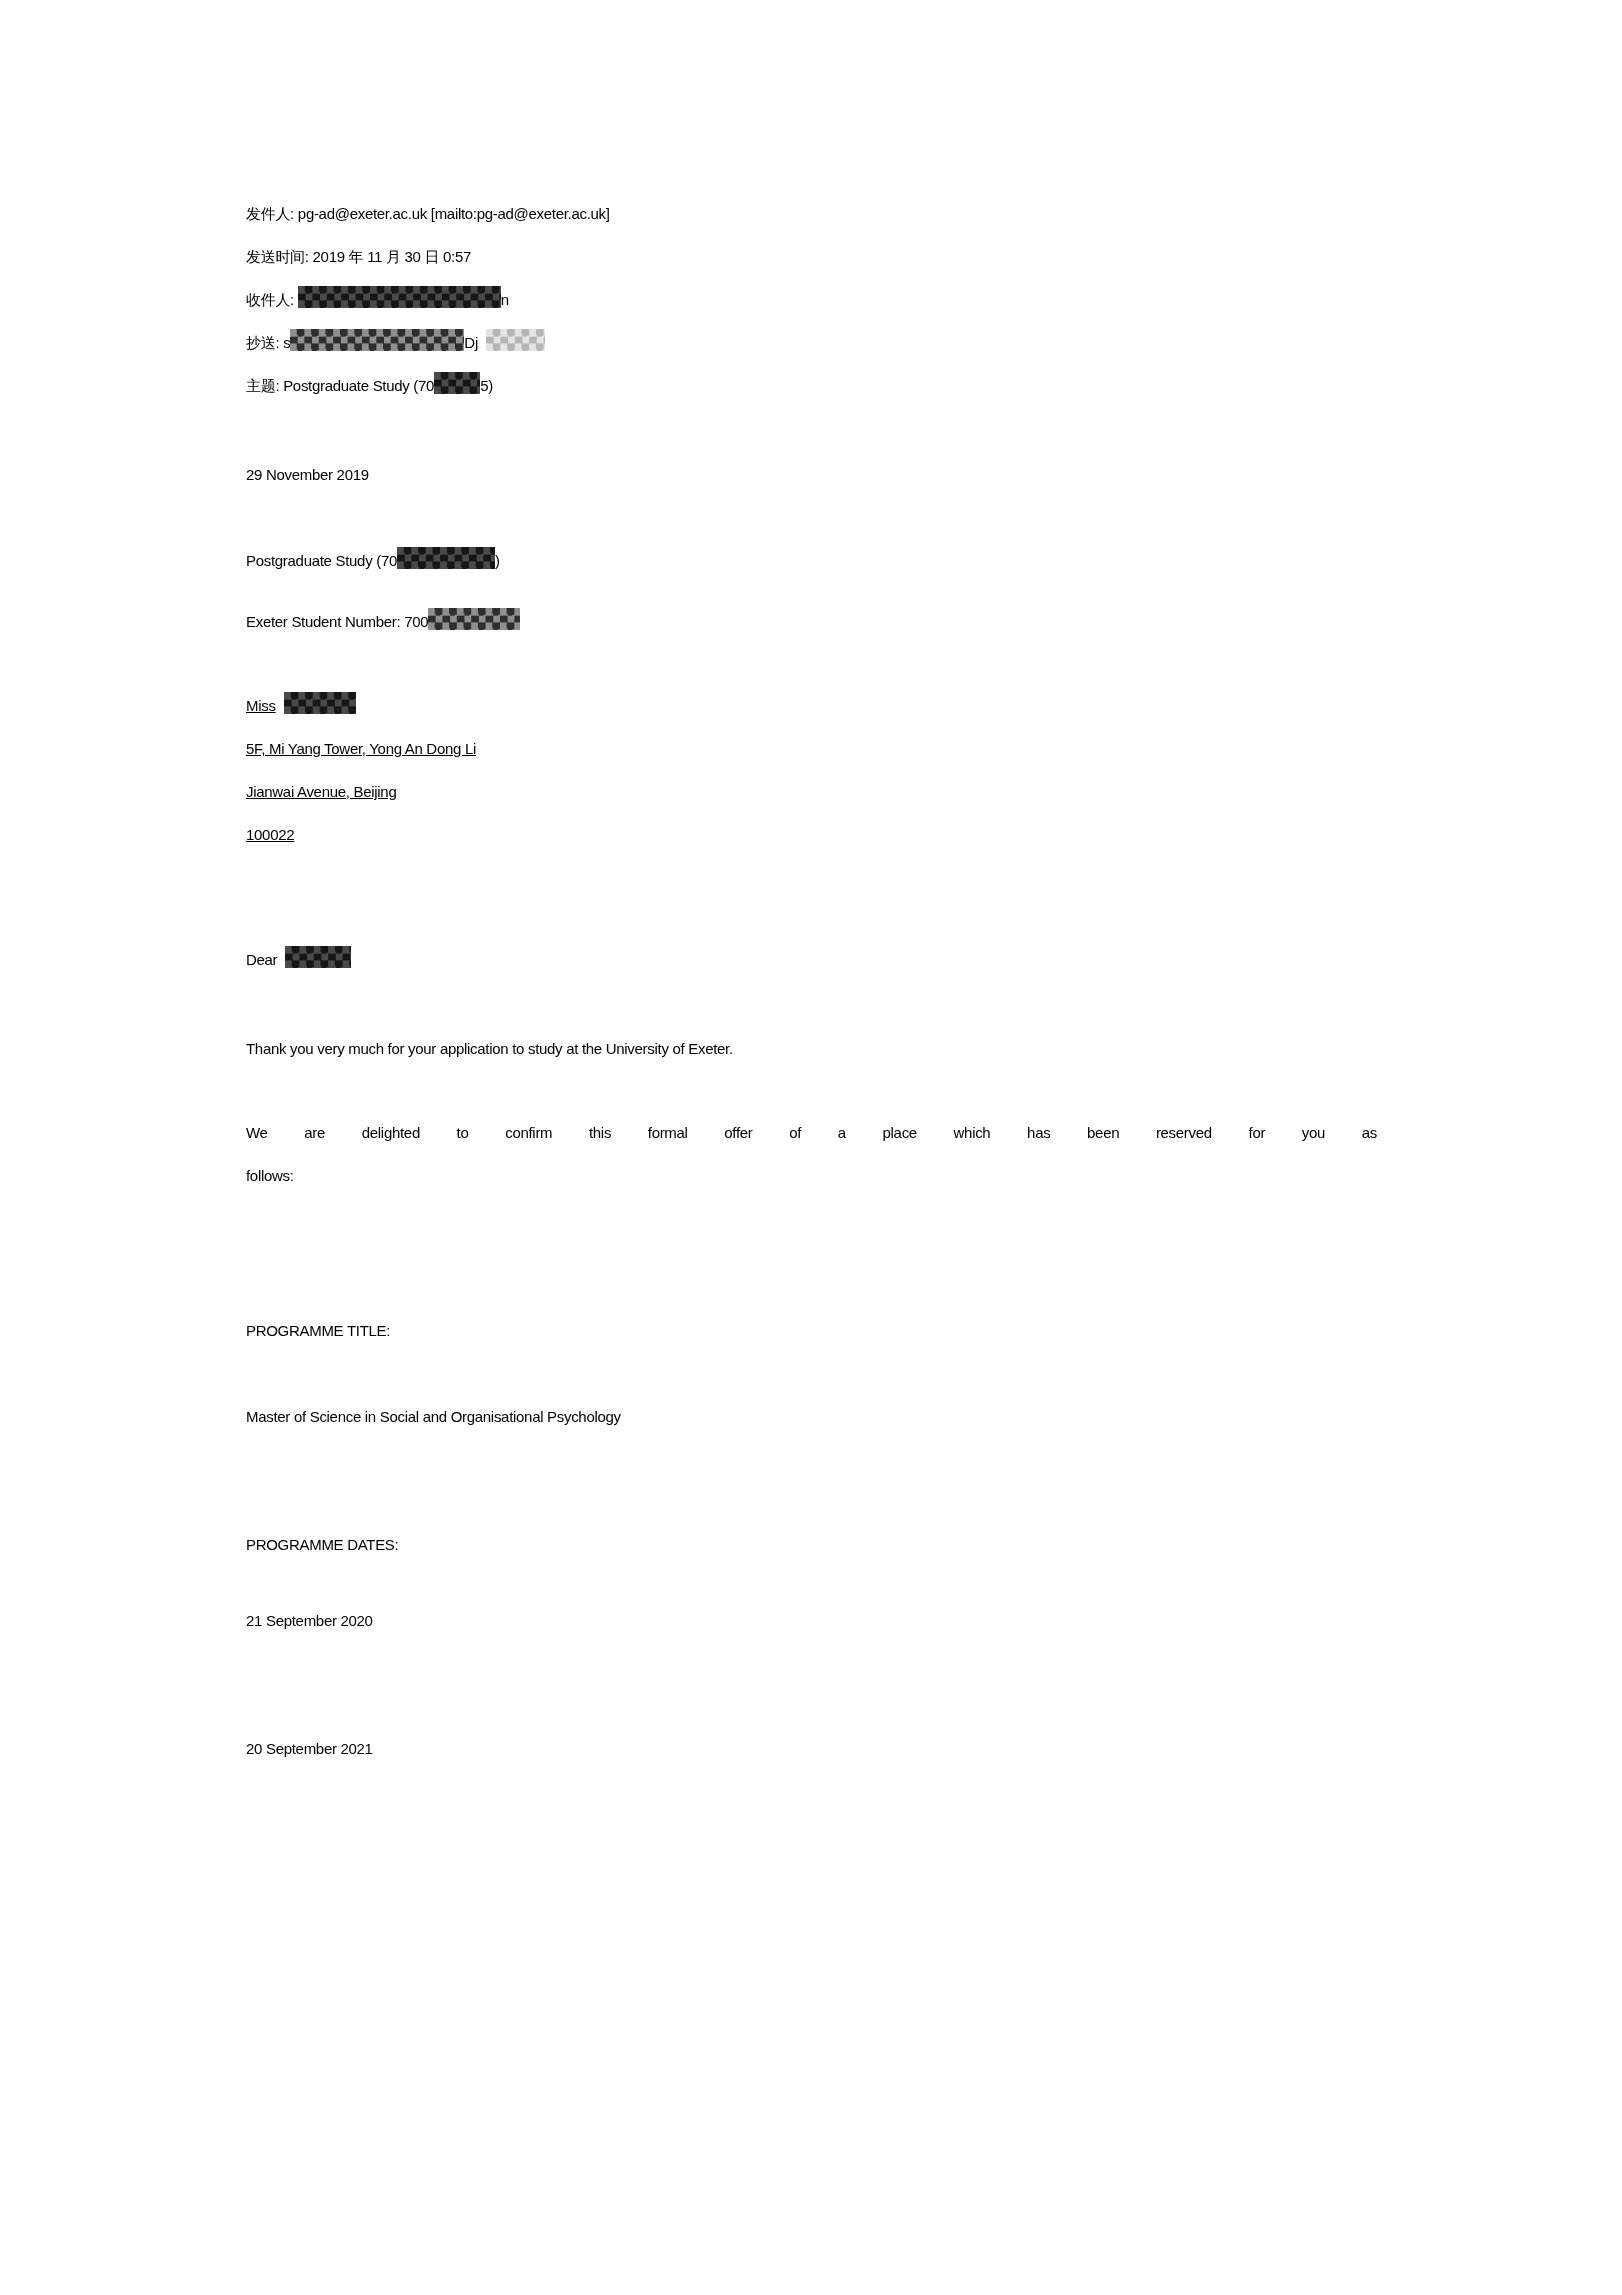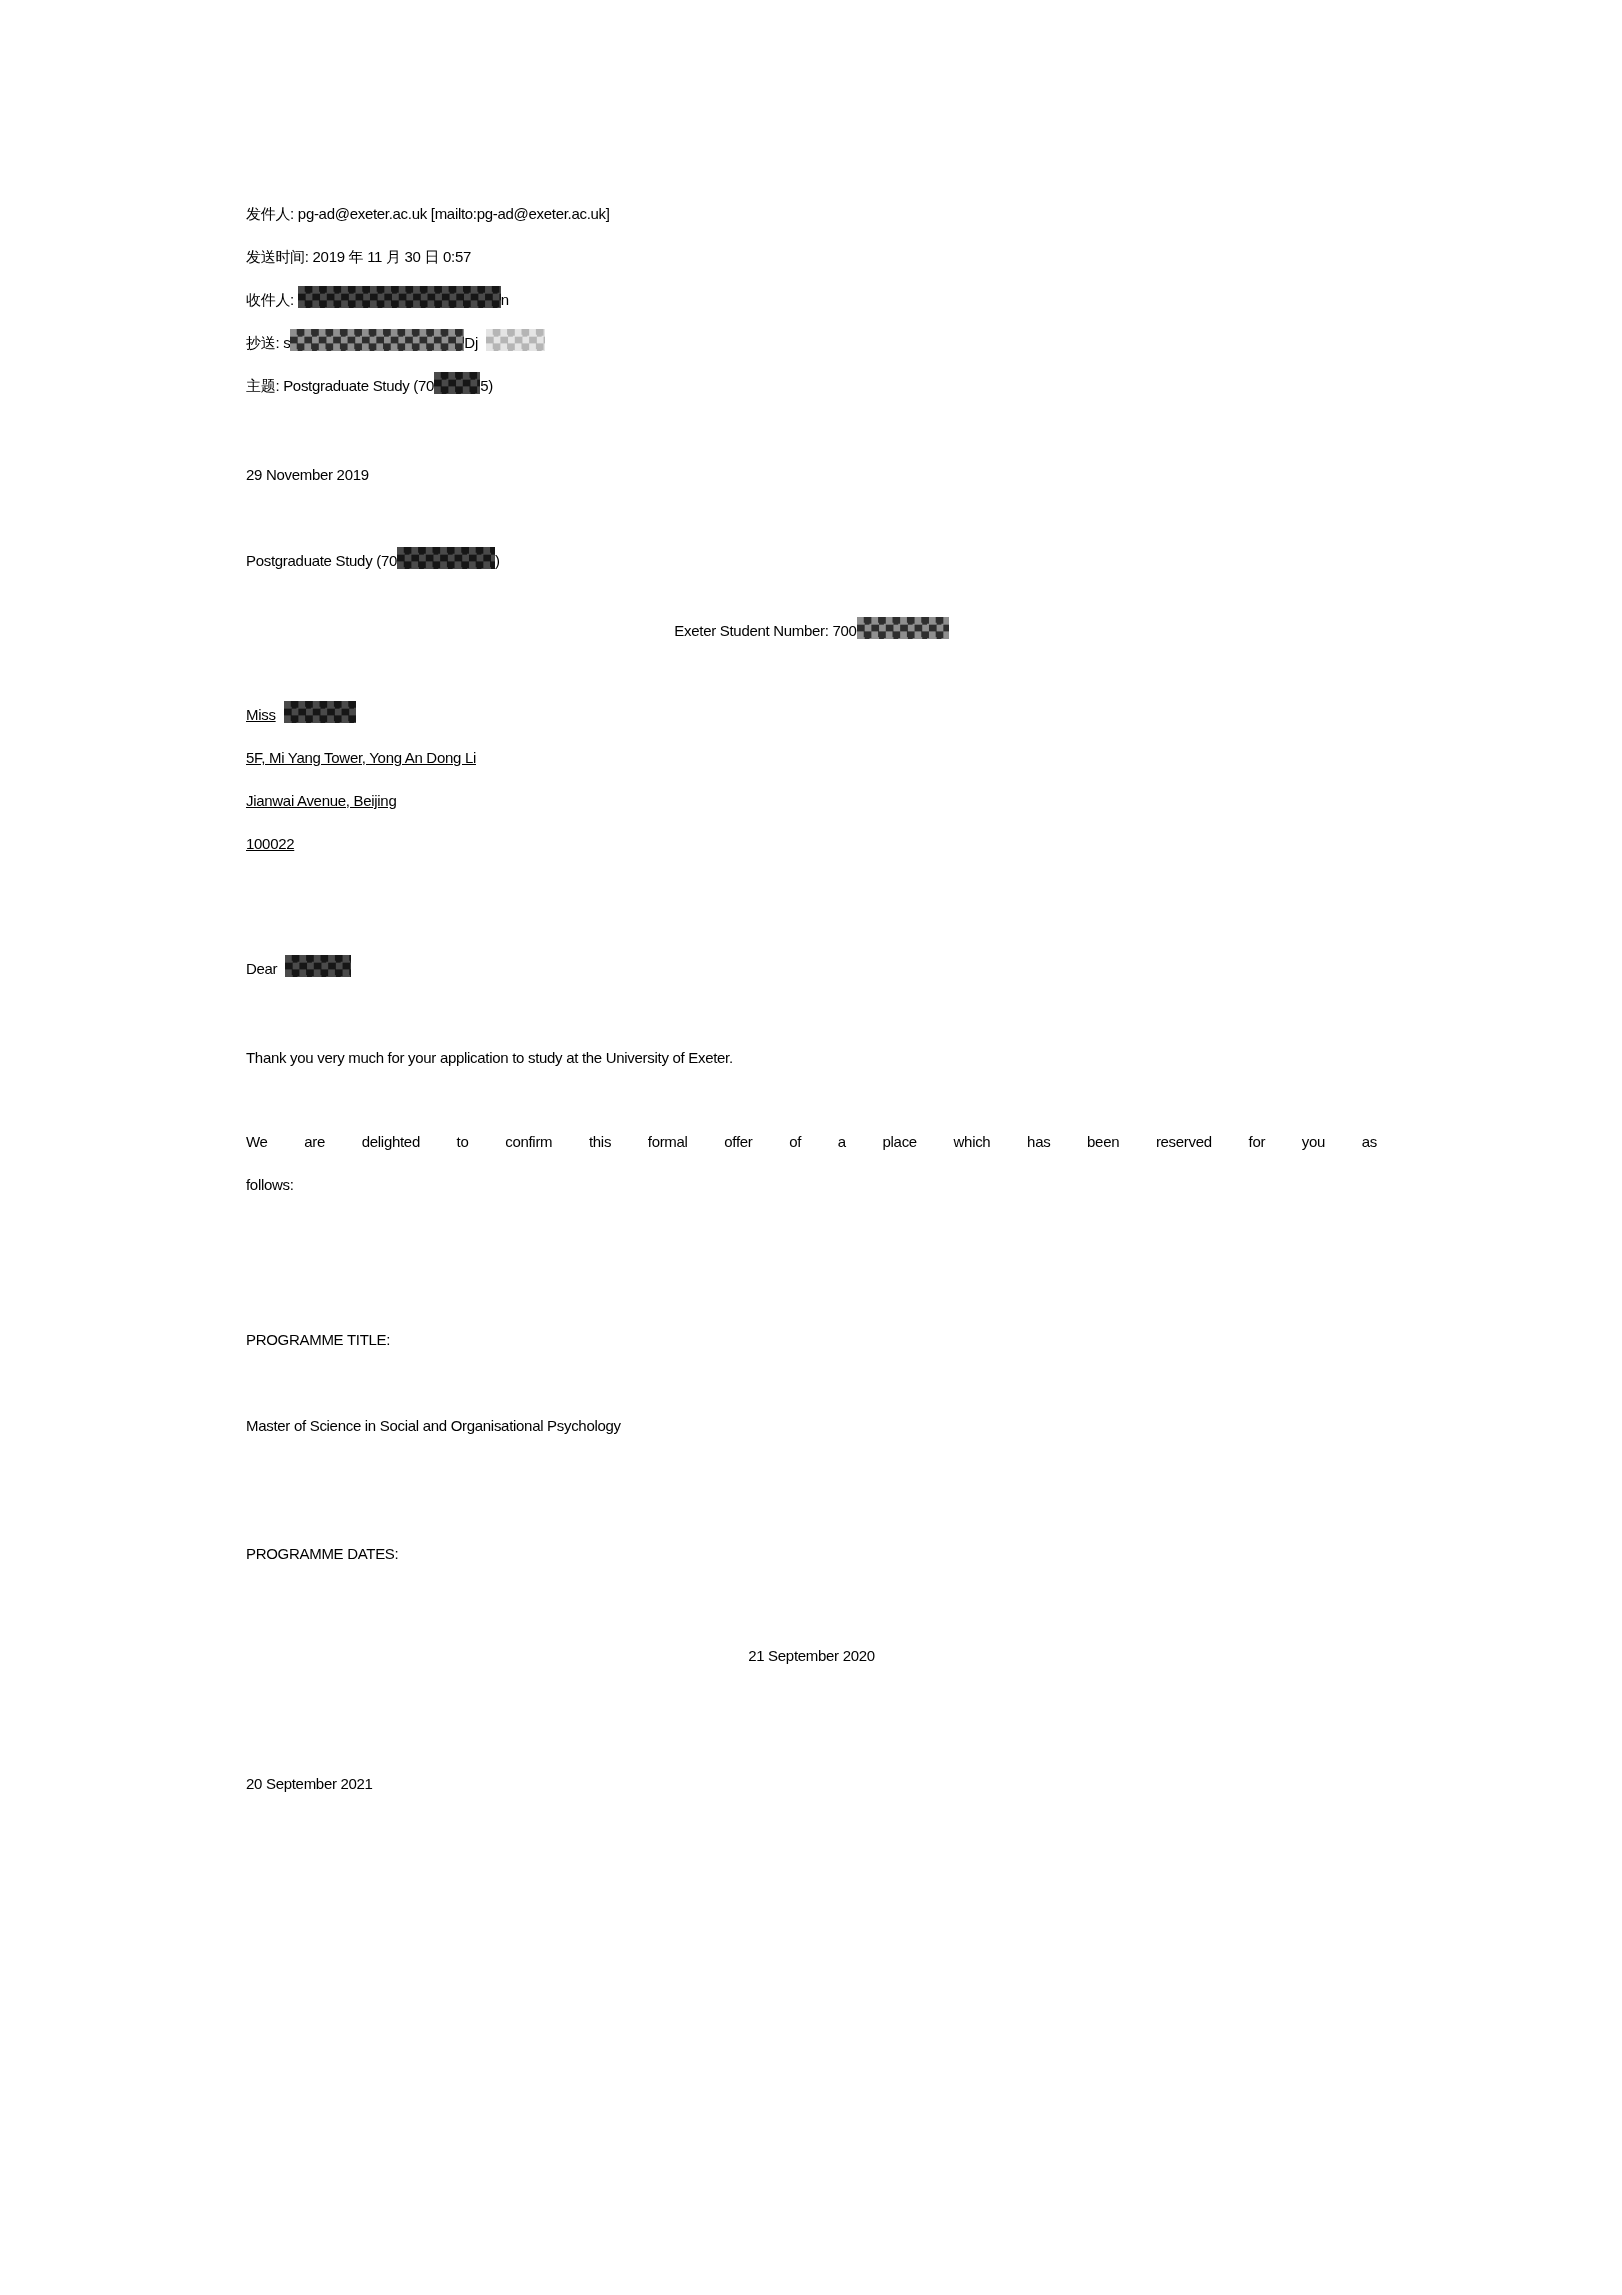--- a/index.html
+++ b/index.html
@@ -23,21 +23,21 @@
   
   .jline{
     text-align:justify;
     text-align-last:justify;
     width:1131px;
     white-space:normal;
   }
   .plain{width:1131px;}
   
   .mt62{margin-top:41px;text-decoration:underline;} .mt63{margin-top:41px;} .mt65{margin-top:43px;}
-  .mt66{margin-top:59px;text-align:center;} .mt68{margin-top:27px;text-align:center;} .mt70{margin-top:46px;}
+  .mt66{margin-top:33px;} .mt68{margin-top:18px;} .mt70{margin-top:46px;}
   .mt125{margin-top:82px;} .mt128{margin-top:112px;} .mt129{margin-top:85px;}
   .mt130{margin-top:85px;}
   
   .redact{
     display:inline-block;
     height:22px;
     vertical-align:-3.3px;
     --a:#161616;--b:#4a4a4a;
     background:repeating-conic-gradient(var(--a) 0% 25%, var(--b) 0% 50%) 0 0/14.4px 14.4px;
   }

